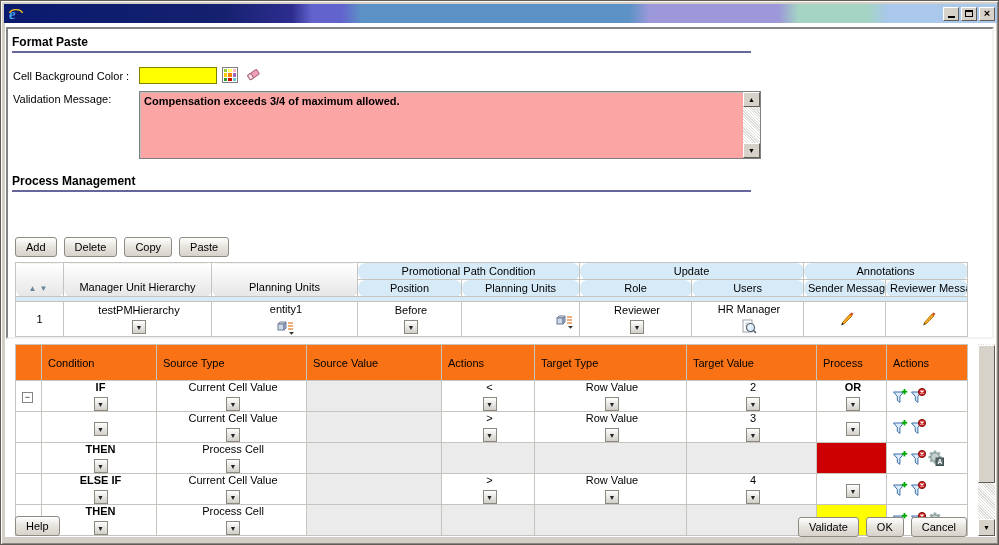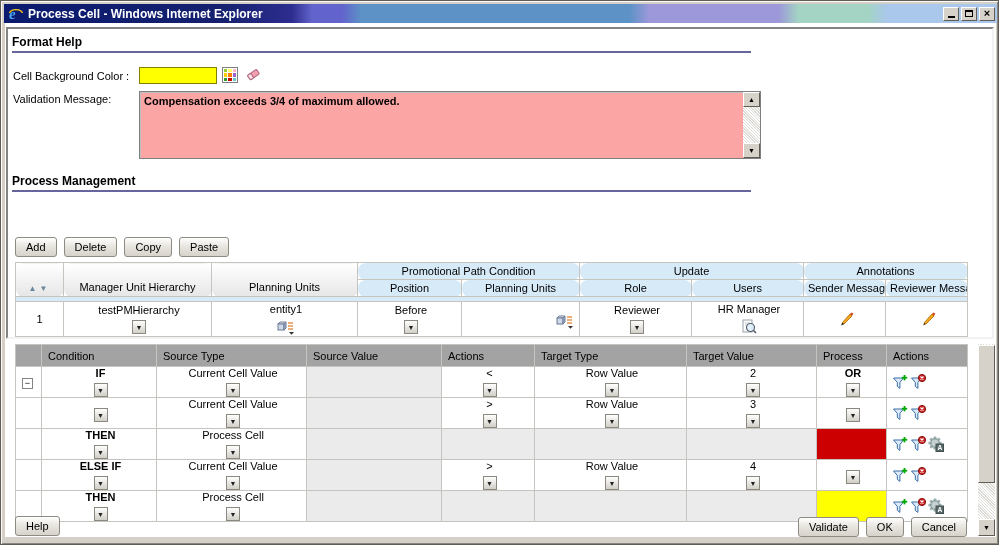--- a/index.html
+++ b/index.html
@@ -83,21 +83,21 @@
   .sortarrows{color:#68869c;font-size:8px;letter-spacing:3px;}
   .dd{
     width:14px;height:13px;flex:0 0 14px;
     background:linear-gradient(#fefefe,#d2cfc8);
     border:1px solid #8a887f;
     display:inline-flex;align-items:center;justify-content:center;
     font-size:7px;line-height:1;color:#222;cursor:pointer;
   }
   .cond-table{position:absolute;width:952px;border:1px solid #9c9a94;}
   .cond-table th,.cond-table td{border:1px solid #c6c4be;overflow:hidden;white-space:nowrap;}
-  .cond-table th{font-weight:normal;text-align:left;background:#a3a3a3;padding:4px 6px;height:22px;}
+  .cond-table th{font-weight:normal;text-align:left;background:#f97316;padding:4px 6px;height:36px;}
   .cond-table td{height:28px;background:#fff;padding:0;}
   td.dis{background:#ebebeb;}
   .b{font-weight:bold;}
   .minusbox{
     display:inline-flex;width:11px;height:11px;border:1px solid #848484;background:#fff;
     align-items:center;justify-content:center;font-size:9px;line-height:1;margin-left:6px;cursor:pointer;
   }
   td.acts{padding:0 0 0 4px;}
   .aicon{display:inline-block;width:16px;height:16px;vertical-align:middle;margin:0 1px;cursor:pointer;}
   
@@ -106,39 +106,38 @@
 </head>
 <body>
 
 <div id="window">
 
   <div class="titlebar">
     <svg class="ie-icon" viewBox="0 0 16 16">
       <text x="1" y="13" font-size="15" font-style="italic" font-weight="bold" fill="#4aa7f5" font-family="Liberation Serif, serif">e</text>
       <path d="M1.5 7 C3 2.5, 13 2.5, 14.5 7" stroke="#f5c71a" stroke-width="1.4" fill="none"></path>
     </svg>
-    <span class="ttext">Process Cell - Windows Internet Explorer</span>
     <span class="winbtns">
       <span class="win-btn">
           <span class="glyph-min"></span>
         </span>
       <span class="win-btn">
           <span class="glyph-max"></span>
         </span>
       <span class="win-btn">
           <span style="font-size:11px;font-weight:bold;">×</span>
         </span>
     </span>
   </div>
 
   <div class="content">
 
     <div class="upper-pane">
 
-      <div class="sec-title" style="left:4px;top:6px;">Format Help</div>
+      <div class="sec-title" style="left:4px;top:6px;">Format Paste</div>
       <div class="sec-rule" style="left:4px;top:22px;width:739px;"></div>
 
       <div class="flabel" style="left:5px;top:41px;">Cell Background Color :</div>
       <div class="swatch" id="bg-swatch" style="left: 131px; top: 38px; background: rgb(255, 255, 0);"></div>
       <div class="icon16 palette" style="left:214px;top:38px;">
         <span style="background:#9acd32"></span>
           <span style="background:#ffff66"></span>
           <span style="background:#ffb6c1"></span>
         <span style="background:#ffcc00"></span>
           <span style="background:#ff8000"></span>

